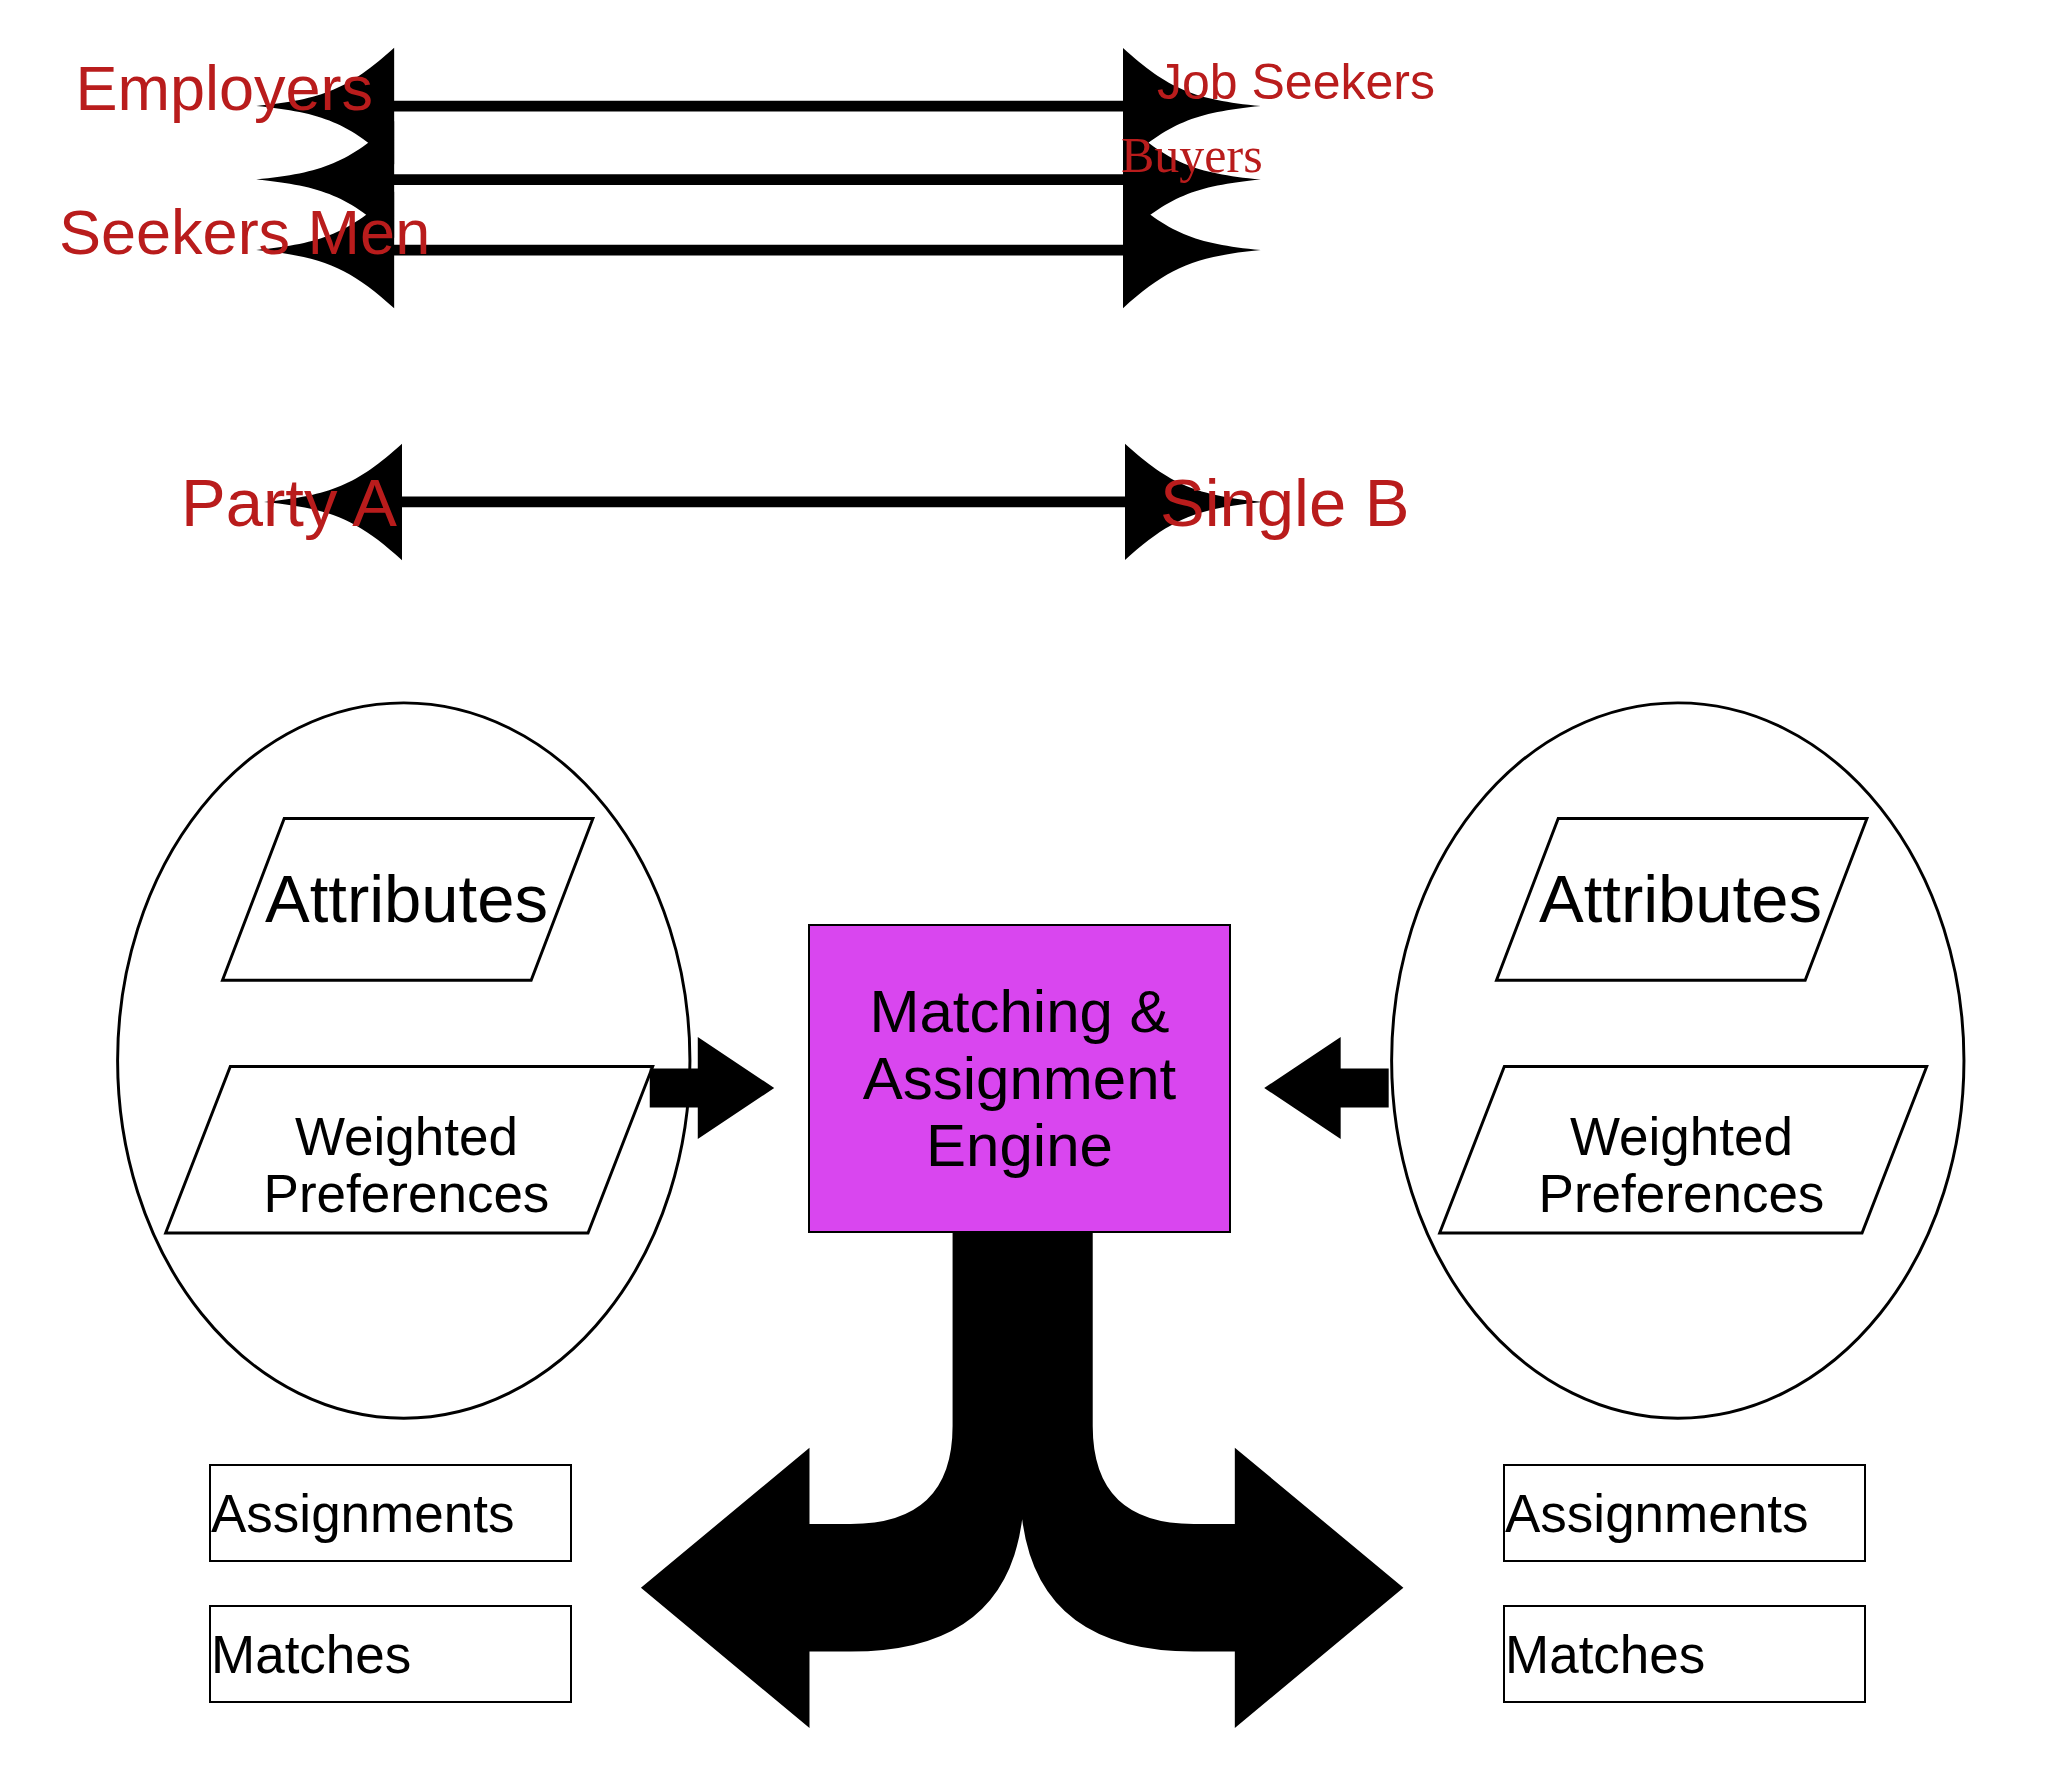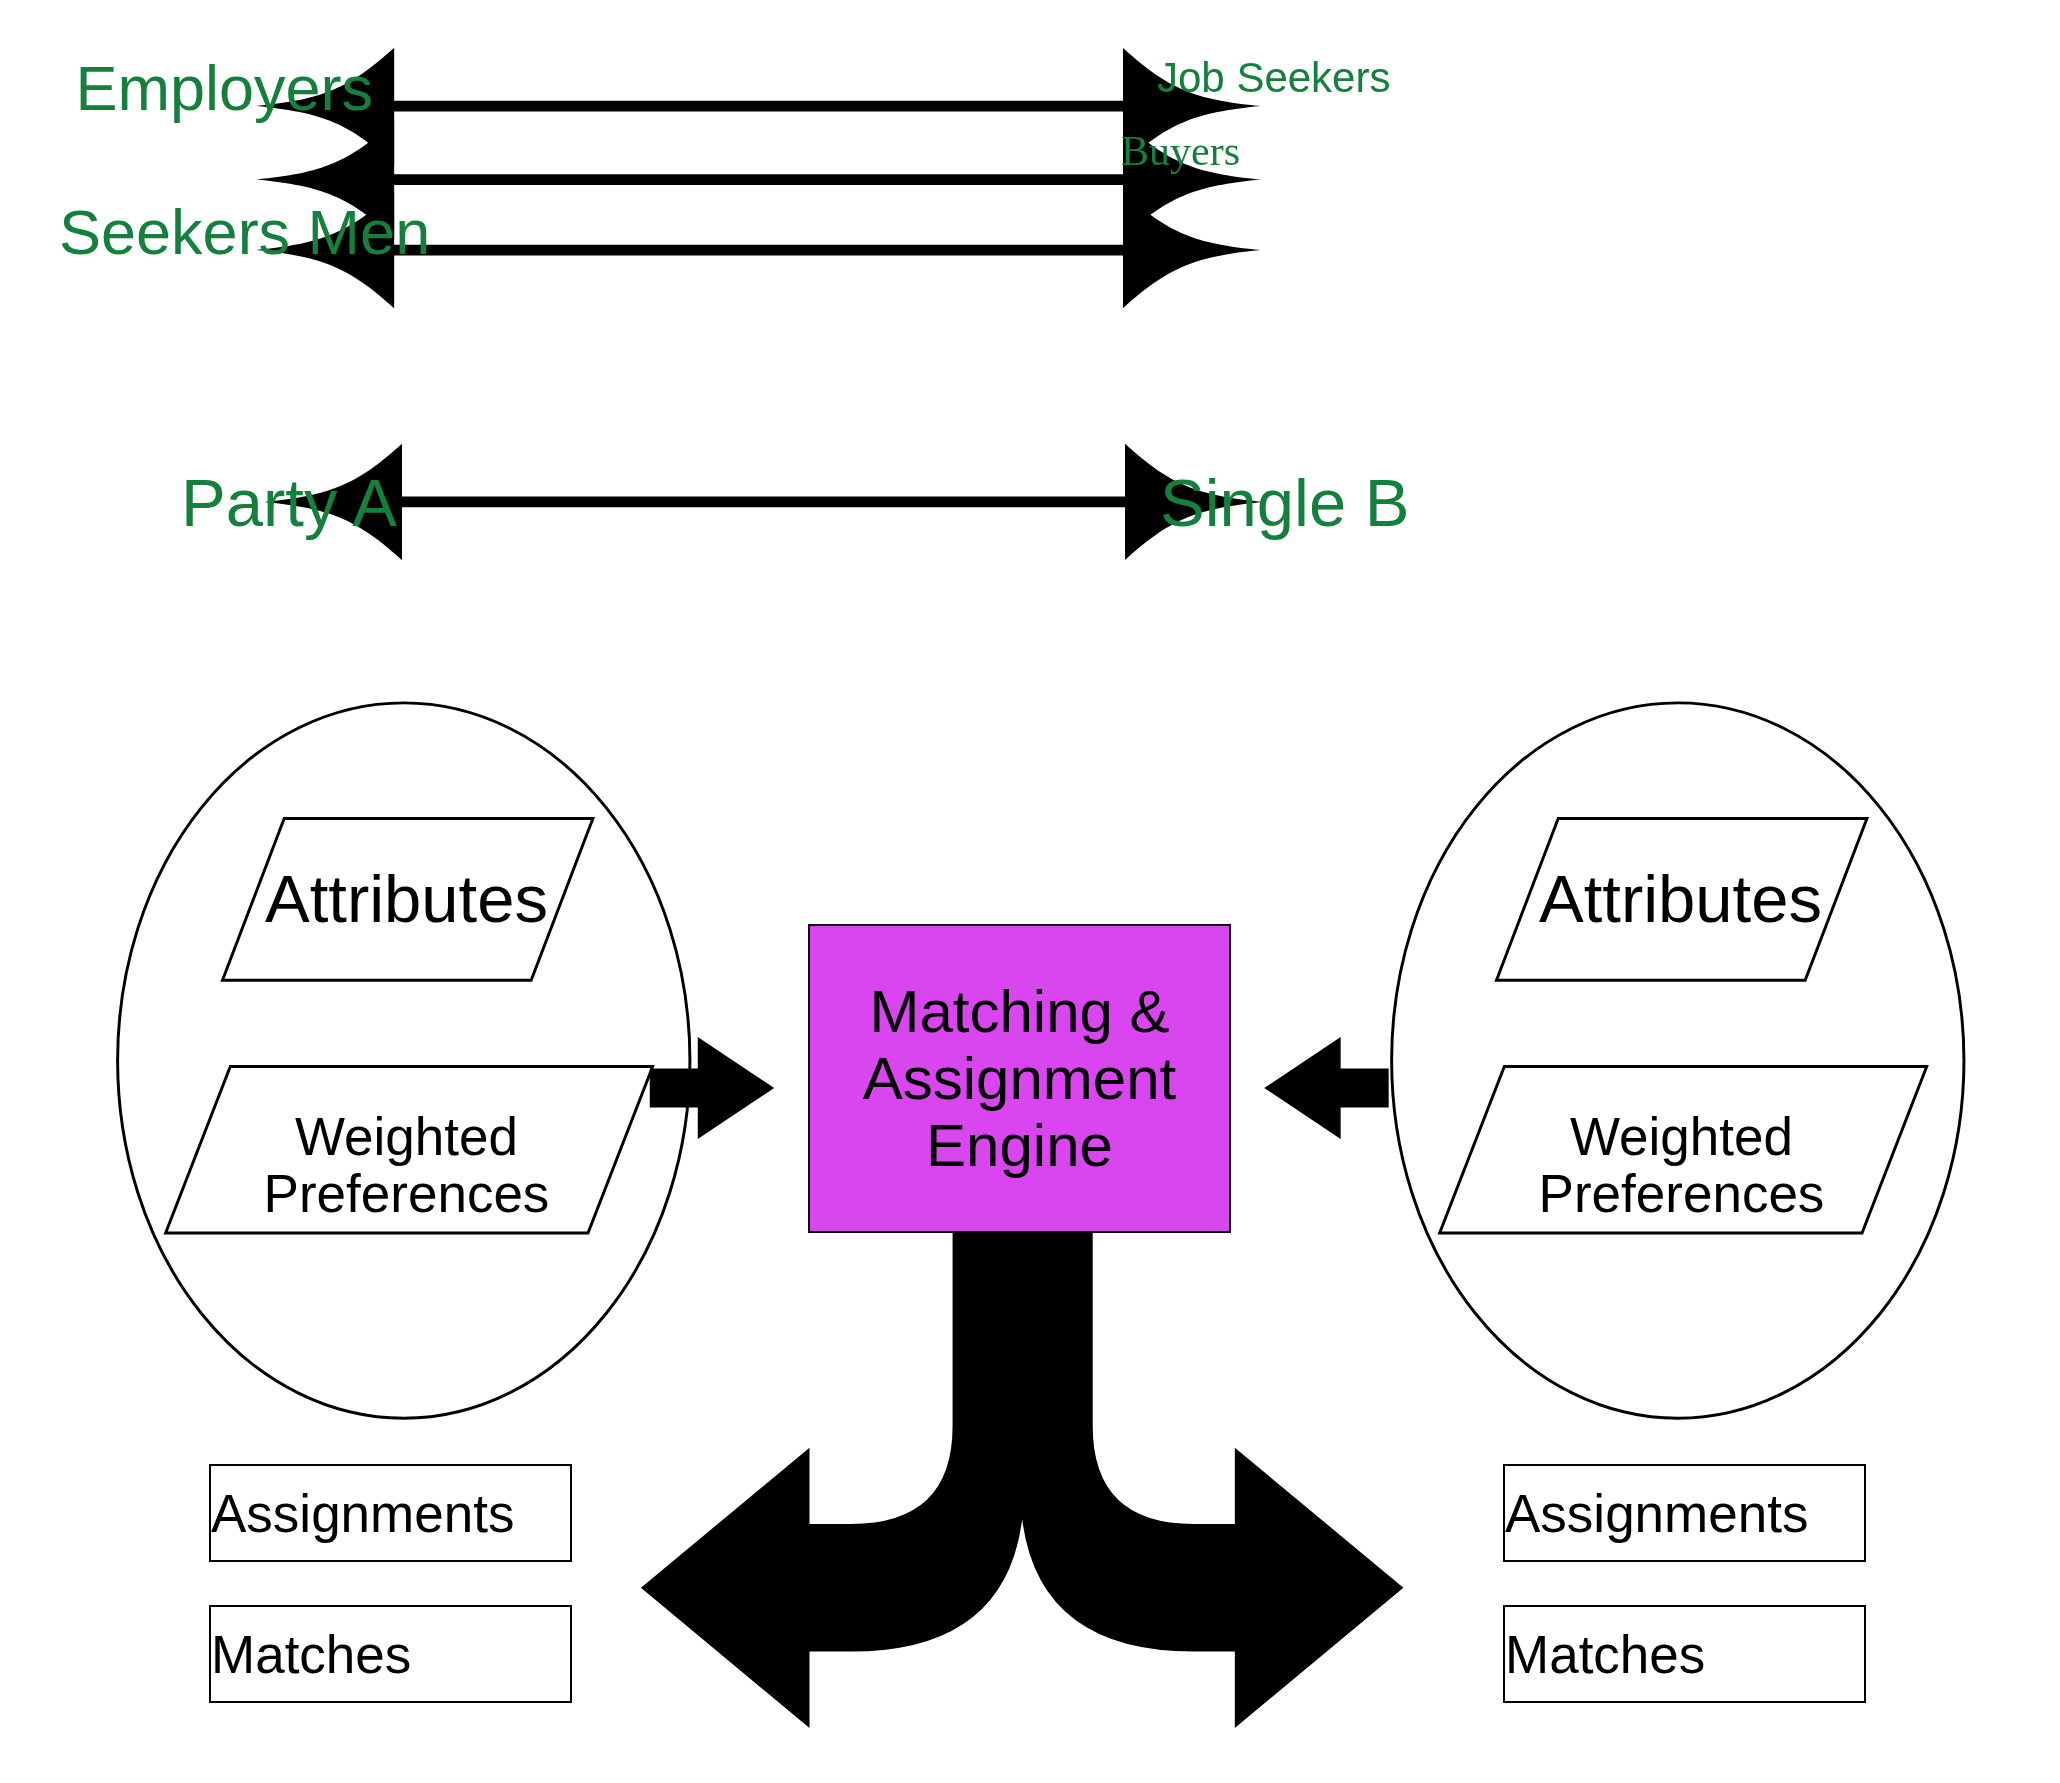--- a/index.html
+++ b/index.html
@@ -24,30 +24,30 @@
     left: 0;
     top: 0;
     width: 2060px;
     height: 1784px;
     pointer-events: none;
   }
   .lbl {
     position: absolute;
     white-space: nowrap;
     line-height: 1.0;
-    color: #15803d;
+    color: #b91c1c;
   }
   
   .pairs-left {
     text-align: right;
     font-size: 63px;
   }
   .pairs-right {
     text-align: right;
-    font-size: 42px;
+    font-size: 50px;
   }
   
   .party-label {
     font-size: 67px;
   }
   
   .engine-box {
     position: absolute;
     left: 808px;
     top: 924px;

